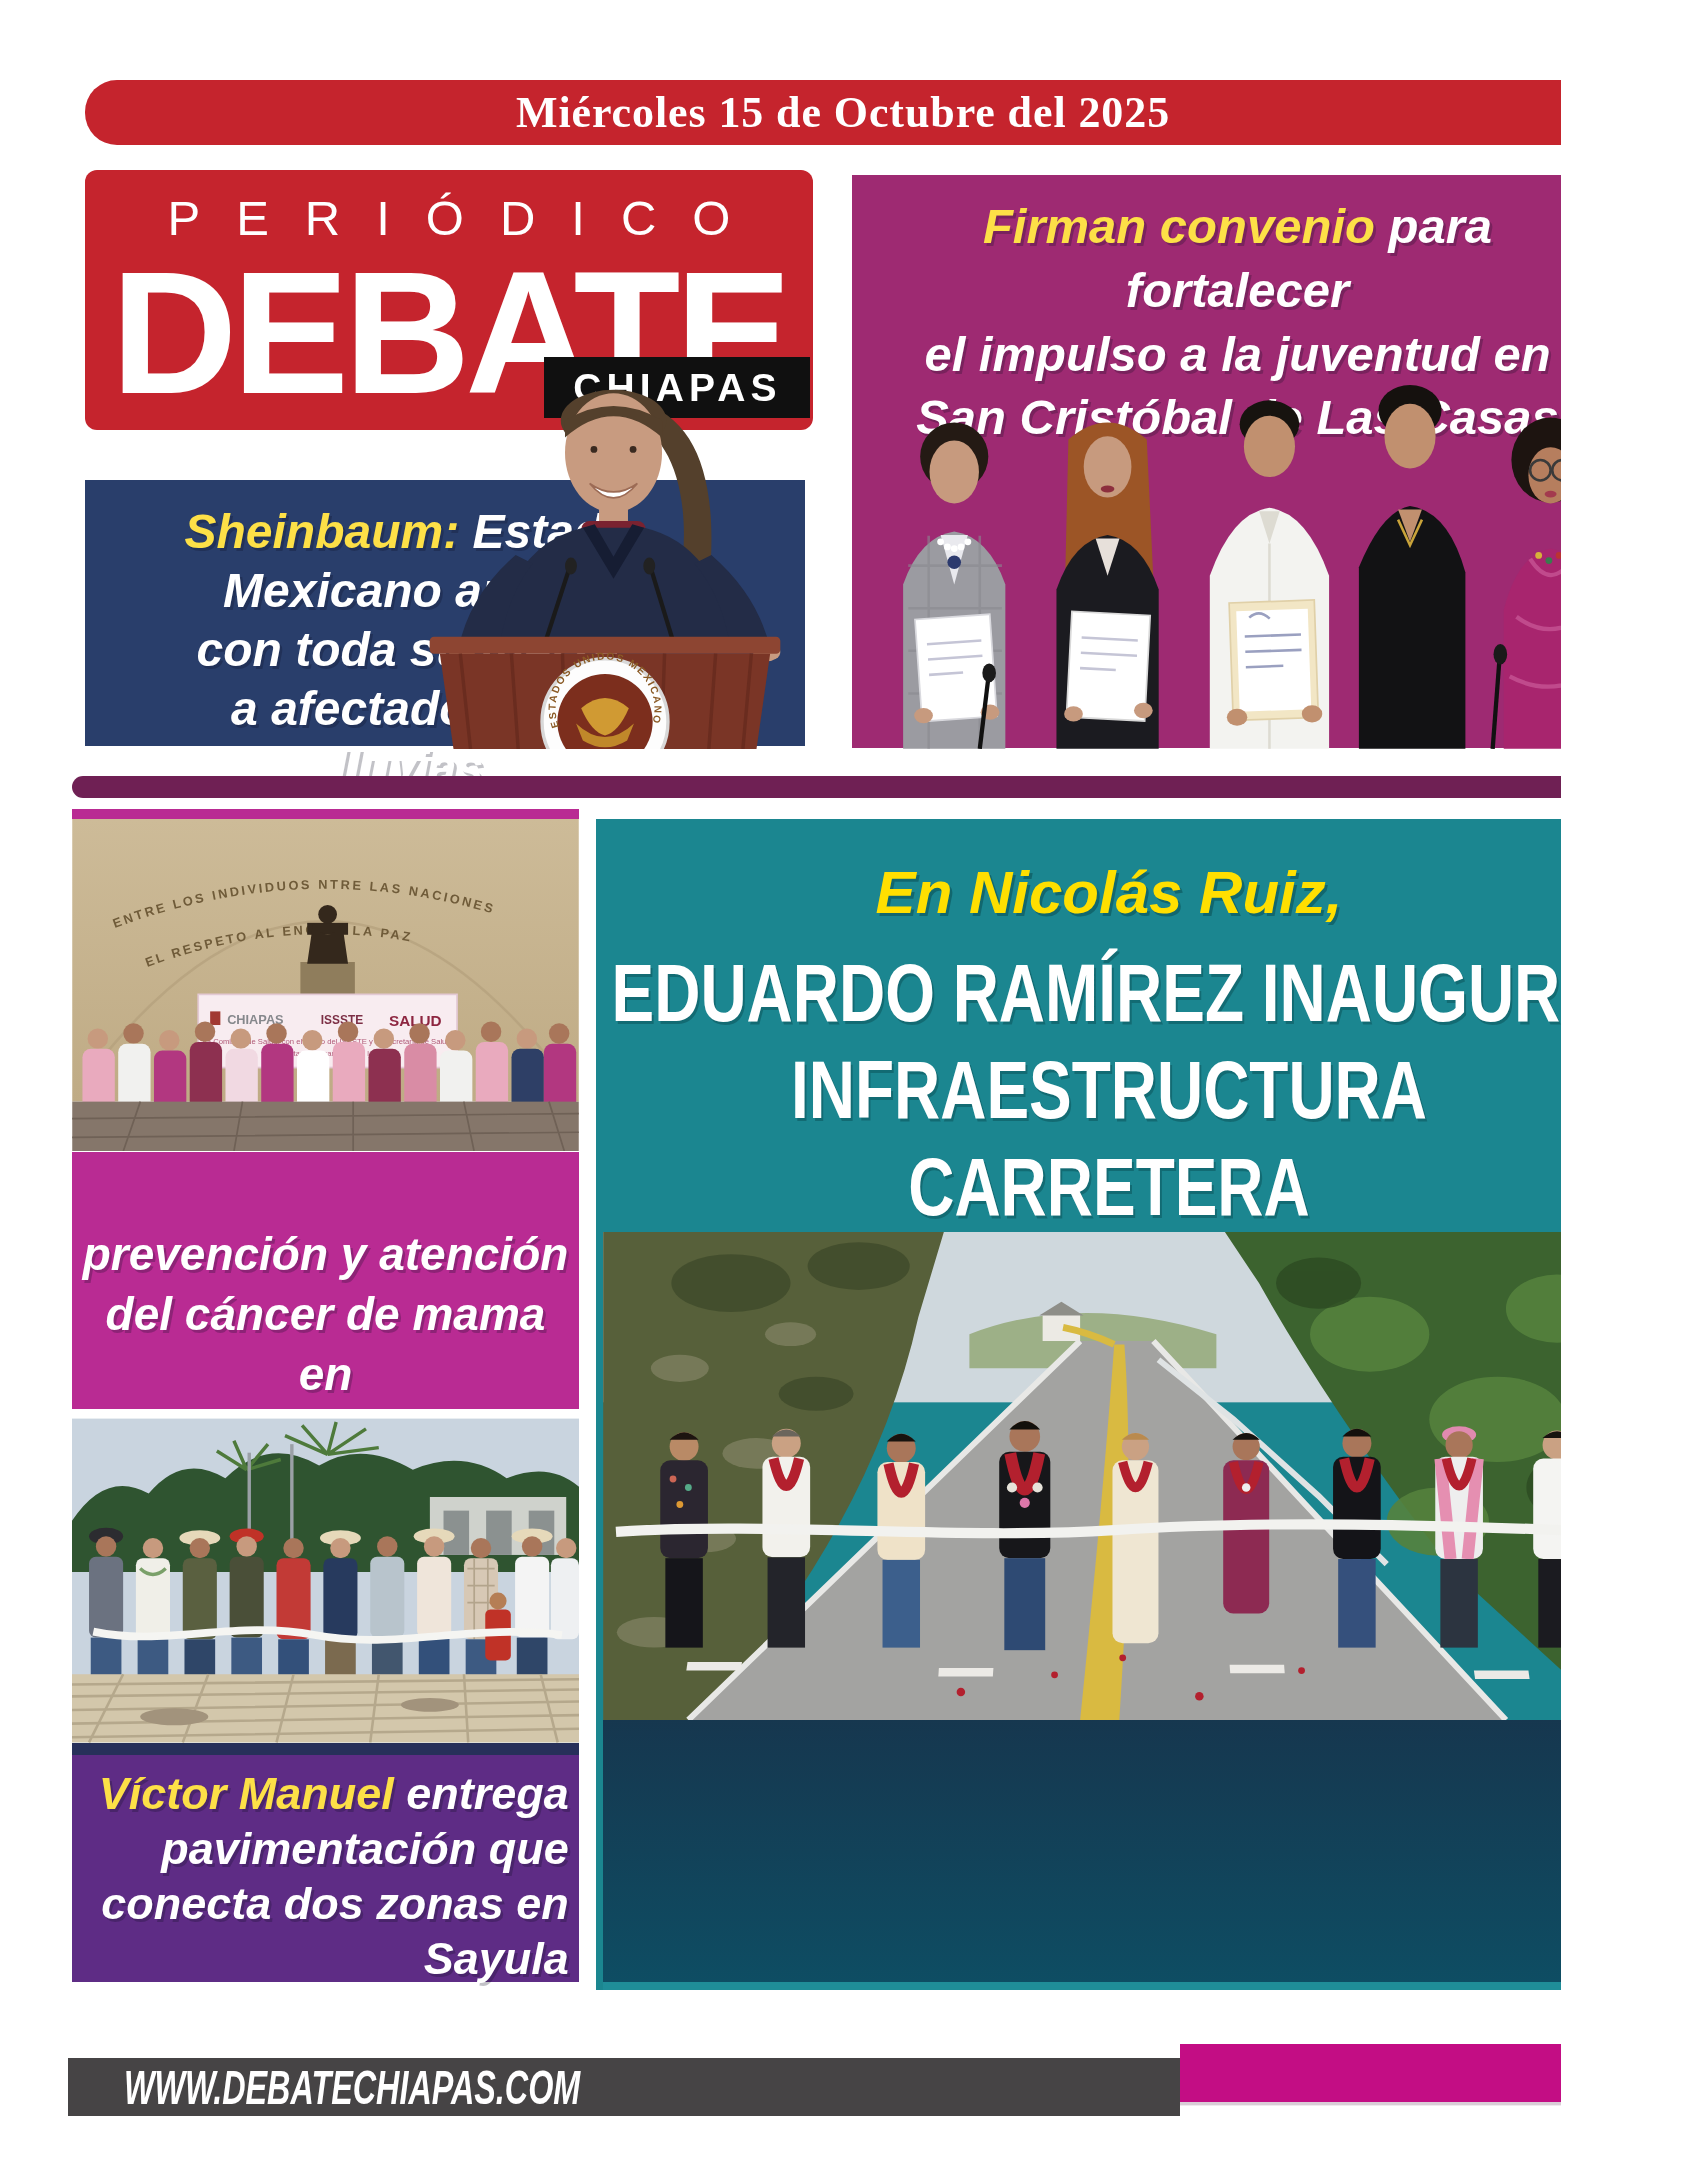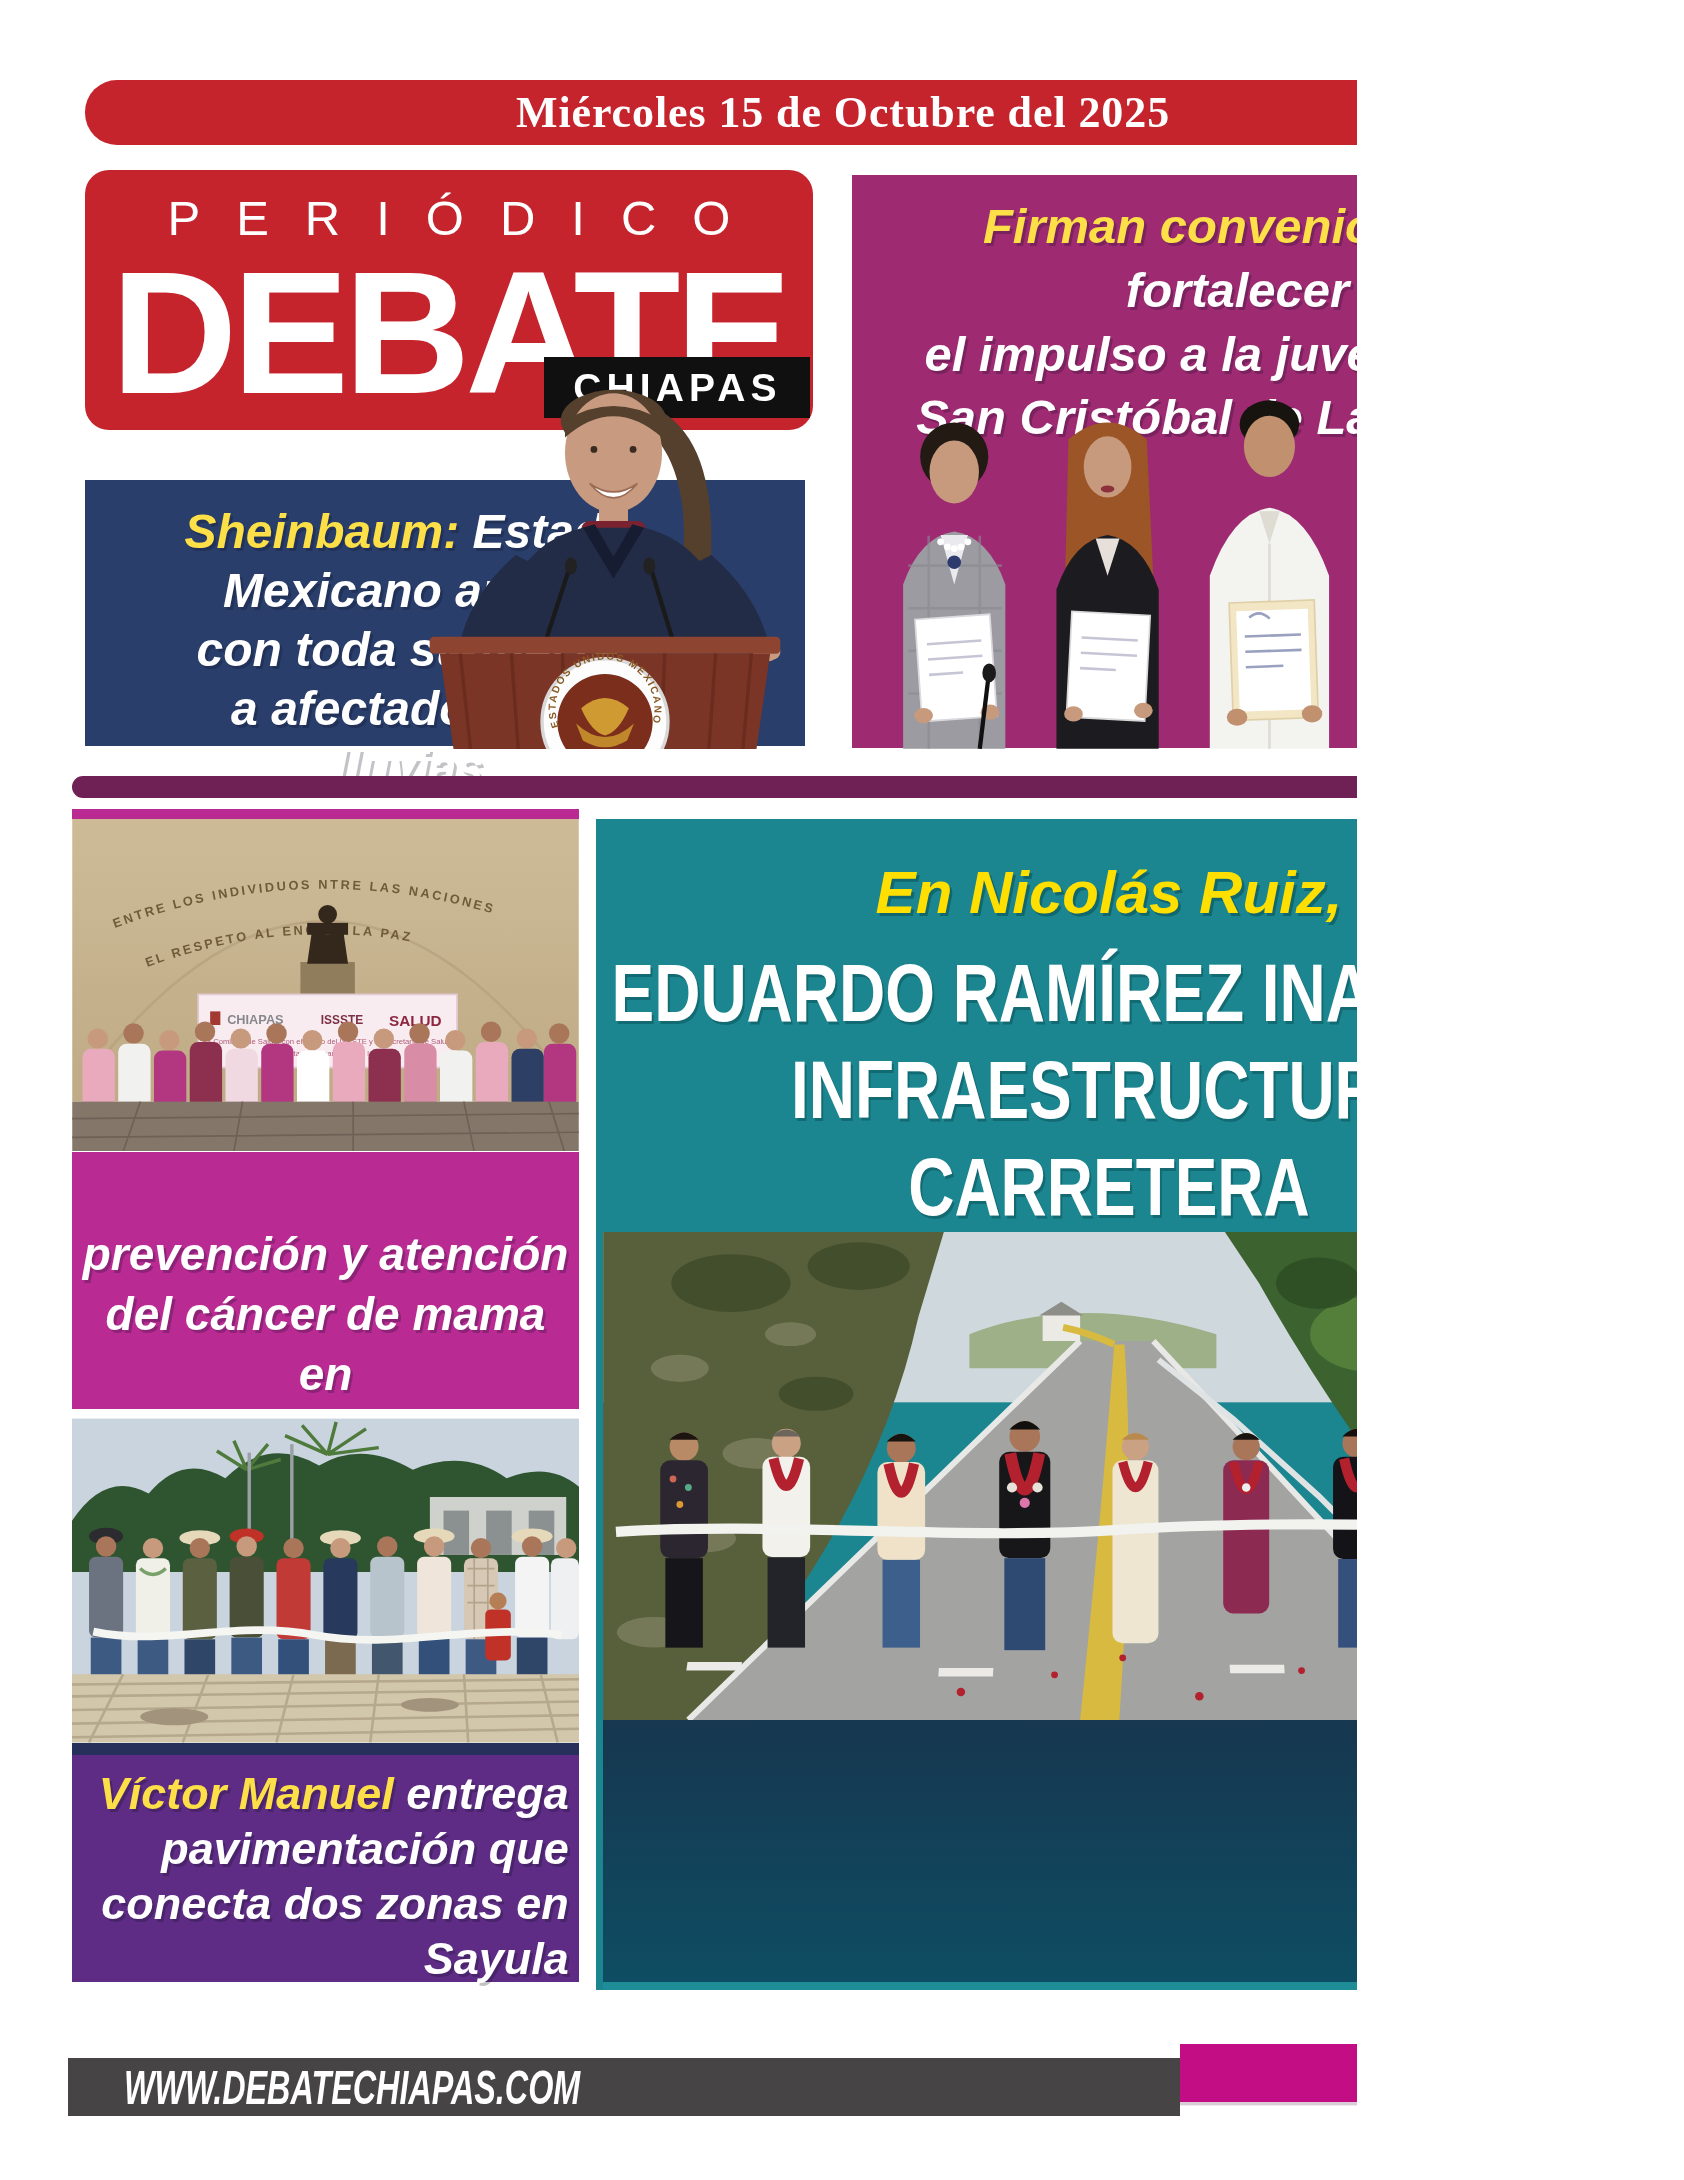--- a/index.html
+++ b/index.html
@@ -1,26 +1,26 @@
 <!DOCTYPE html>
 <html style="font-size:13.6px"><head>
 <meta charset="utf-8">
 <style>
   html,body{margin:0;padding:0;background:#ffffff;}
-  .page{position:relative;width:1357px;height:2181px;background:#ffffff;overflow:hidden;
+  .page{position:relative;width:1561px;height:2181px;background:#ffffff;overflow:hidden;
         font-family:"Liberation Sans",sans-serif;}
   .abs{position:absolute;}
 
   
   .date-banner{left:85px;top:80px;width:1516px;height:65px;border-radius:32px;background:#c5242d;}
   .date-banner .txt{width:100%;text-align:center;line-height:65px;color:#fff;
      font-family:"Liberation Serif",serif;font-weight:700;font-size:44px;letter-spacing:0.9px;}
 
   
-  .masthead{left:85px;top:170px;width:728px;height:260px;border-radius:24px;background:#c5242d;}
+  .masthead{left:85px;top:170px;width:728px;height:260px;border-radius:12px;background:#c5242d;}
   .masthead-kicker{position:absolute;left:0;right:0;top:20.4px;text-align:center;color:#fff;
      font-size:49px;font-weight:400;letter-spacing:36px;text-indent:36px;}
   .masthead-title{position:absolute;left:0;right:0;top:75px;text-align:center;color:#fff;
      font-size:175px;font-weight:700;letter-spacing:-5.1px;line-height:1;}
   .masthead-region{position:absolute;right:2.6px;top:187px;width:266px;height:61px;background:#101010;
      color:#fff;font-size:39px;font-weight:700;letter-spacing:5.1px;text-align:center;line-height:61px;}
 
   
   .hl{white-space:pre-line;font-weight:700;font-style:italic;color:#fff;
       text-shadow:2.6px 2.6px 0 rgba(10,10,30,.25);}

